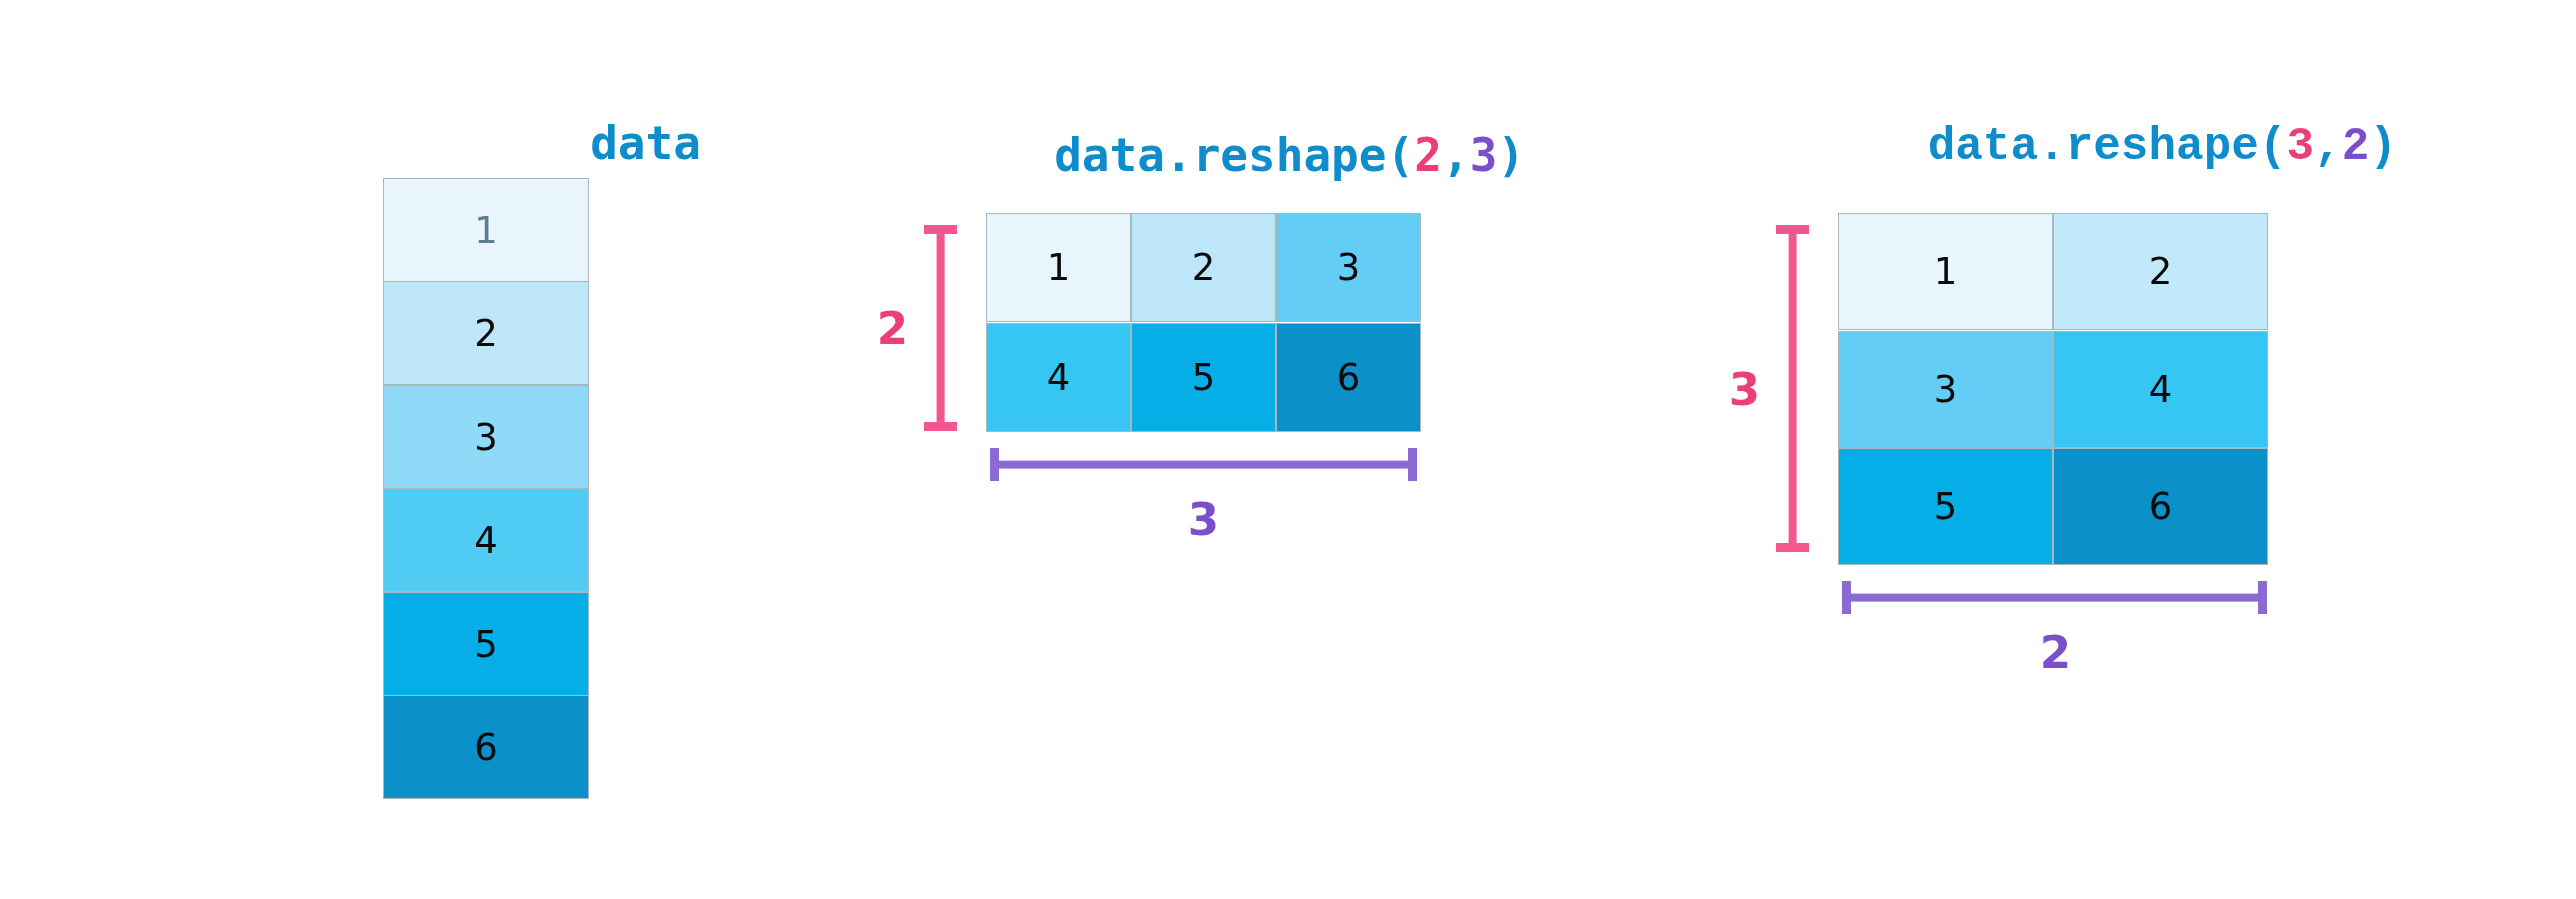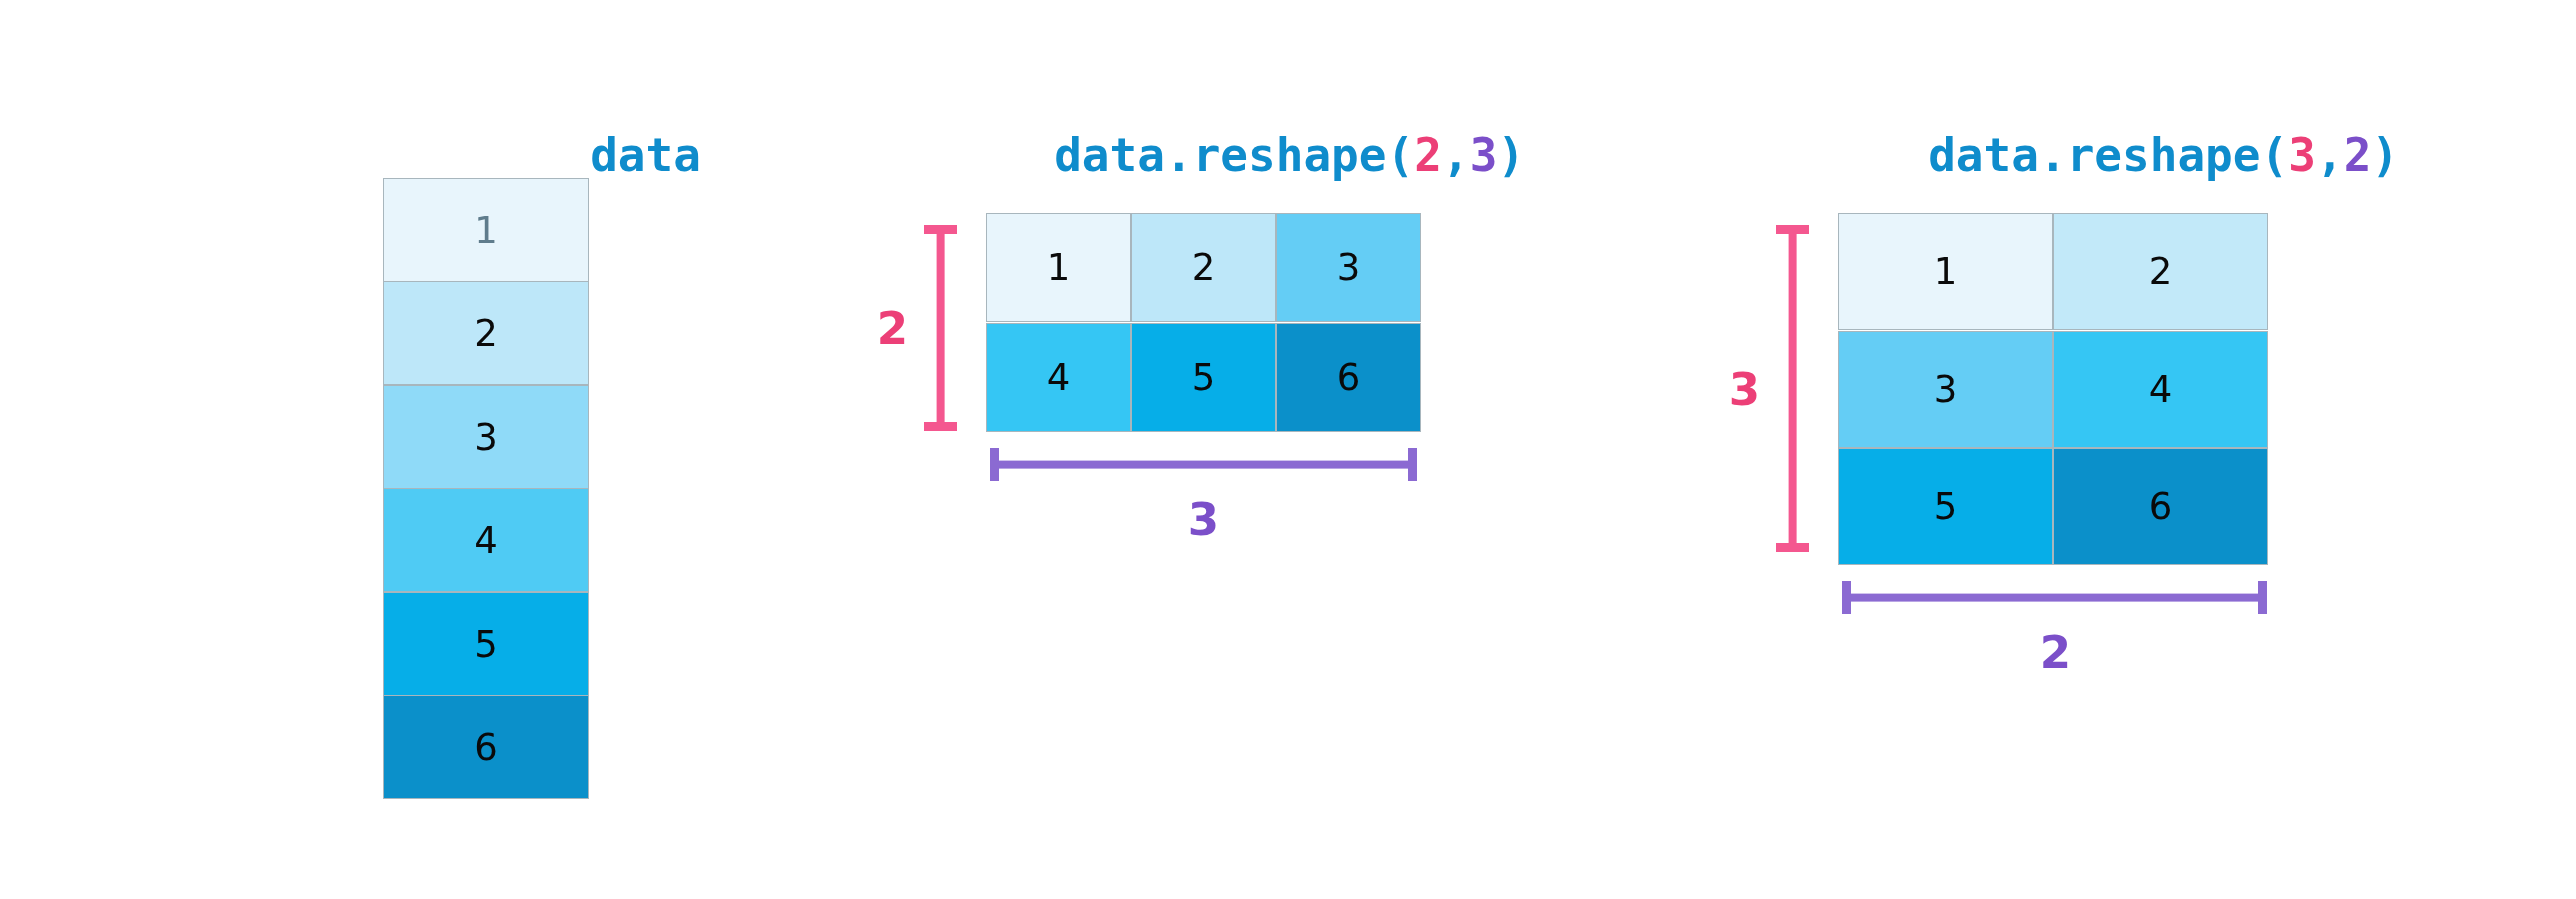--- a/index.html
+++ b/index.html
@@ -109,21 +109,21 @@
   }
   .dim-label.rows { color: #ec3f77; }
   .dim-label.cols { color: #7b4fc9; }
 </style>
 </head>
 <body>
 
 <div class="canvas">
 
   <div>
-    <div class="fig-title" style="left:424px; top:86px;">
+    <div class="fig-title" style="left:424px; top:74px;">
       <span>data</span>
     </div>
 
     <div class="cell muted" style="left:383px; top:178px; width:206px; height:104px; background:#e8f5fc;">
       <span>1</span>
     </div>
     <div class="cell" style="left:383px; top:281px; width:206px; height:104px; background:#bde7f9;">
       <span>2</span>
     </div>
     <div class="cell" style="left:383px; top:385px; width:206px; height:104px; background:#8fdaf8;">
@@ -178,21 +178,21 @@
       <div class="bar"></div>
       <div class="cap left"></div>
       <div class="cap right"></div>
     </div>
     <div class="dim-label cols" style="left:1181px; top:495px; width:45px; height:48px;">
       <span>3</span>
     </div>
   </div>
 
   <div>
-    <div class="fig-title" style="left:1762px; top:86px;">
+    <div class="fig-title" style="left:1762px; top:78px;font-family:Liberation Mono, monospace;">
       <span>data.reshape</span><span>(</span><span class="rows-arg">3</span><span>,</span><span class="cols-arg">2</span><span>)</span>
     </div>
 
     <div class="cell" style="left:1838px; top:213px; width:215px; height:117px; background:#e8f5fc;">
       <span>1</span>
     </div>
     <div class="cell" style="left:2053px; top:213px; width:215px; height:117px; background:#c2e9f9;">
       <span>2</span>
     </div>
 

